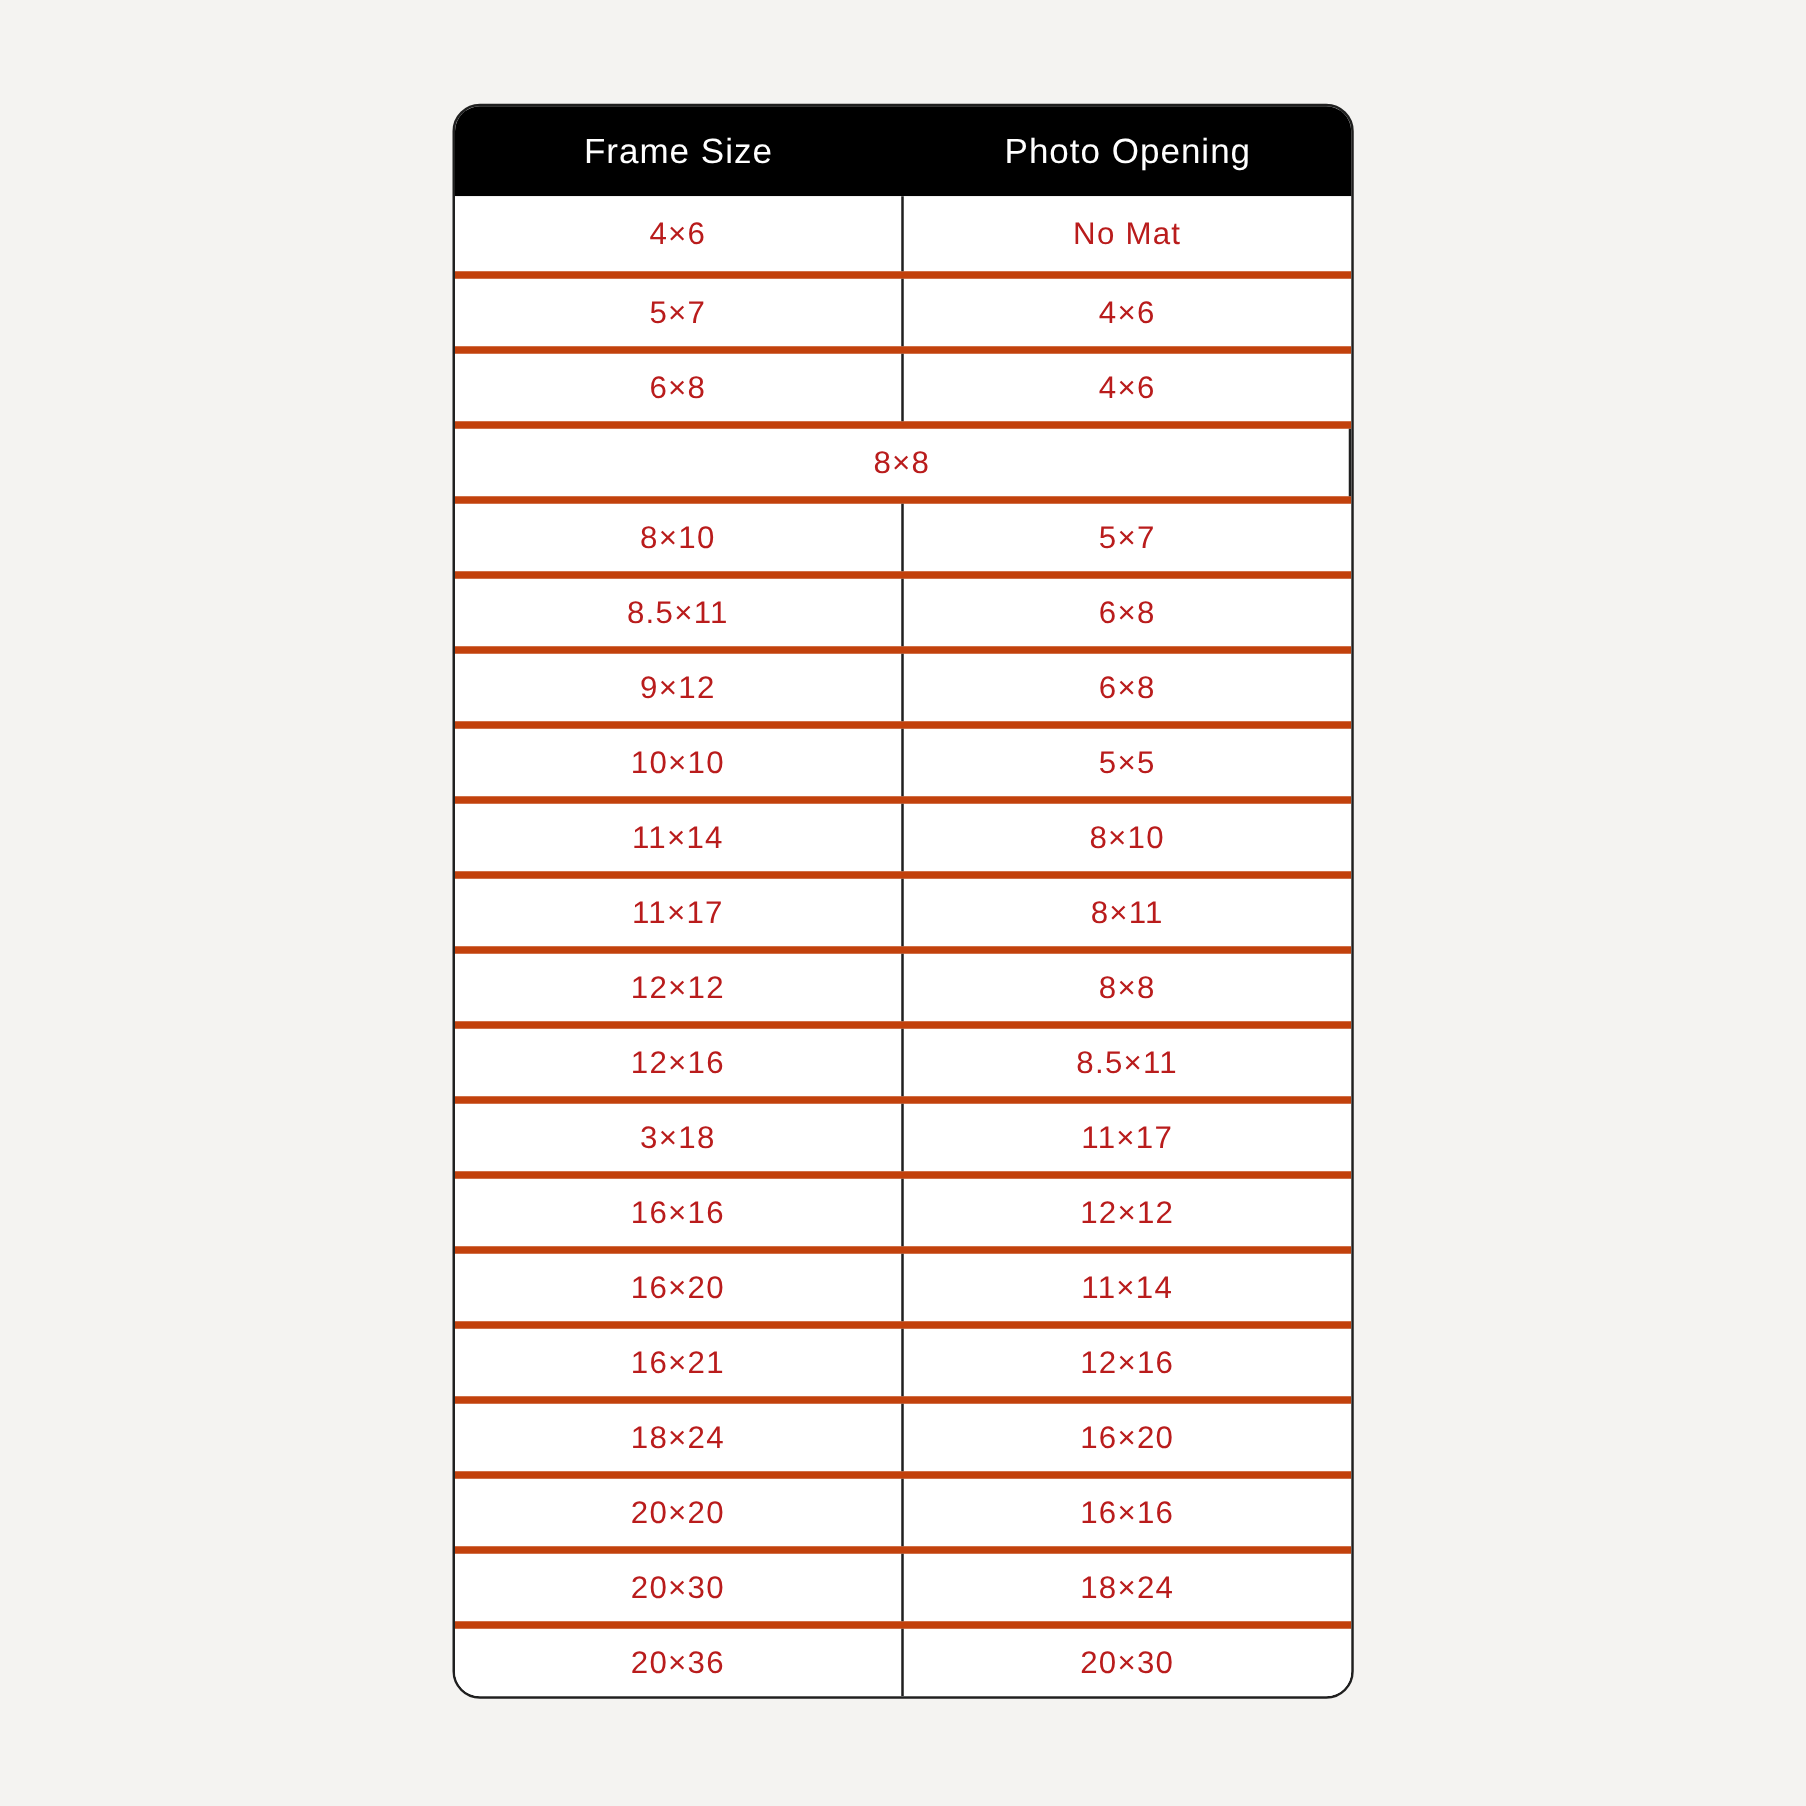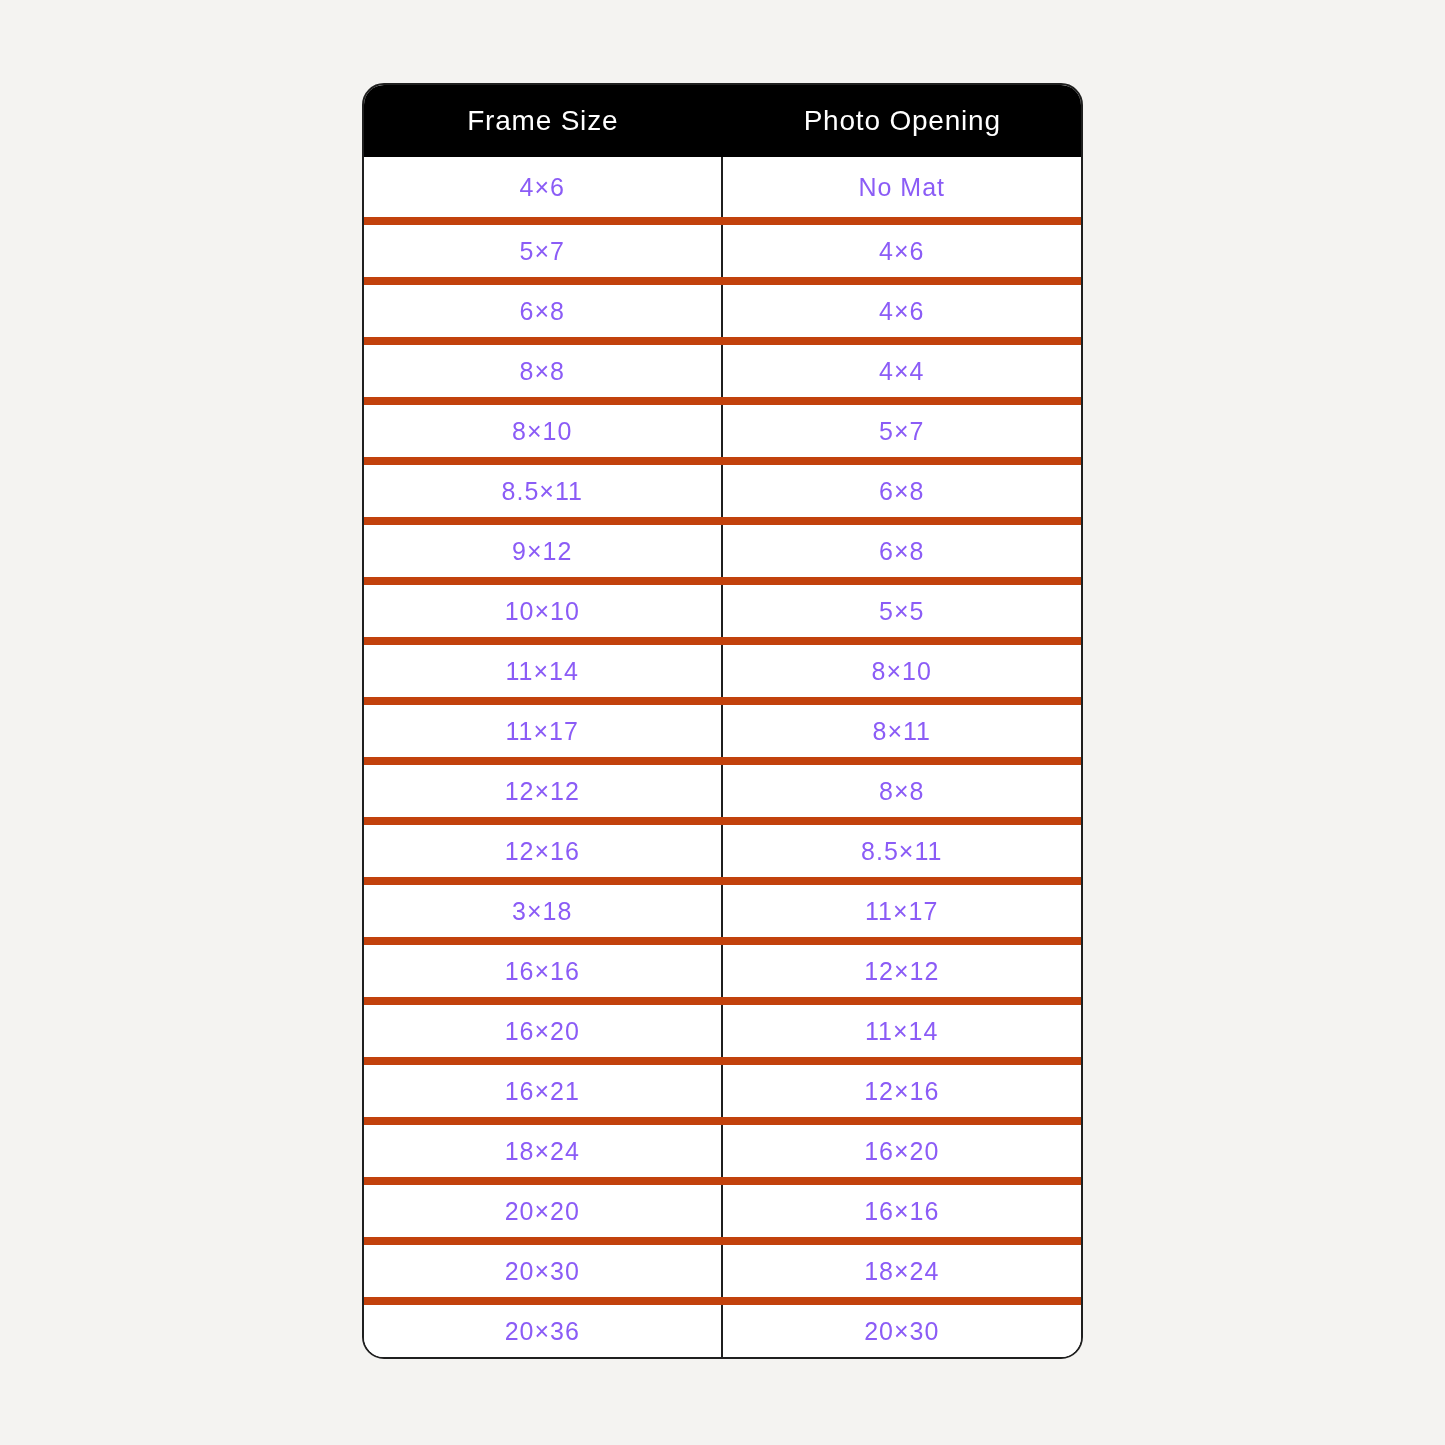--- a/index.html
+++ b/index.html
@@ -39,29 +39,29 @@
     justify-content: center;
     color: #ffffff;
     font-size: 28px;
     font-weight: 400;
     letter-spacing: 0.8px;
   }
   .tbody { background: #ffffff; }
   .tr {
     display: flex;
     height: 60px;
-    border-top: 8px solid #c2410c;
+    border-top: 6px solid #c2410c;
   }
   .tr:first-child { border-top: none; }
   .td {
     flex: 1 1 50%;
     display: flex;
     align-items: center;
     justify-content: center;
-    color: #8b5cf6;
+    color: #b91c1c;
     font-size: 25px;
     font-weight: 400;
     letter-spacing: 1px;
   }
   .td.col-frame { border-right: 2px solid #1f1f1f; }
 </style>
 </head>
 <body>
 
 <div class="page">
@@ -80,21 +80,20 @@
       <div class="tr">
         <div class="td col-frame">5×7</div>
         <div class="td">4×6</div>
       </div>
       <div class="tr">
         <div class="td col-frame">6×8</div>
         <div class="td">4×6</div>
       </div>
       <div class="tr">
         <div class="td col-frame">8×8</div>
-        <div class="td">4×4</div>
       </div>
       <div class="tr">
         <div class="td col-frame">8×10</div>
         <div class="td">5×7</div>
       </div>
       <div class="tr">
         <div class="td col-frame">8.5×11</div>
         <div class="td">6×8</div>
       </div>
       <div class="tr">

